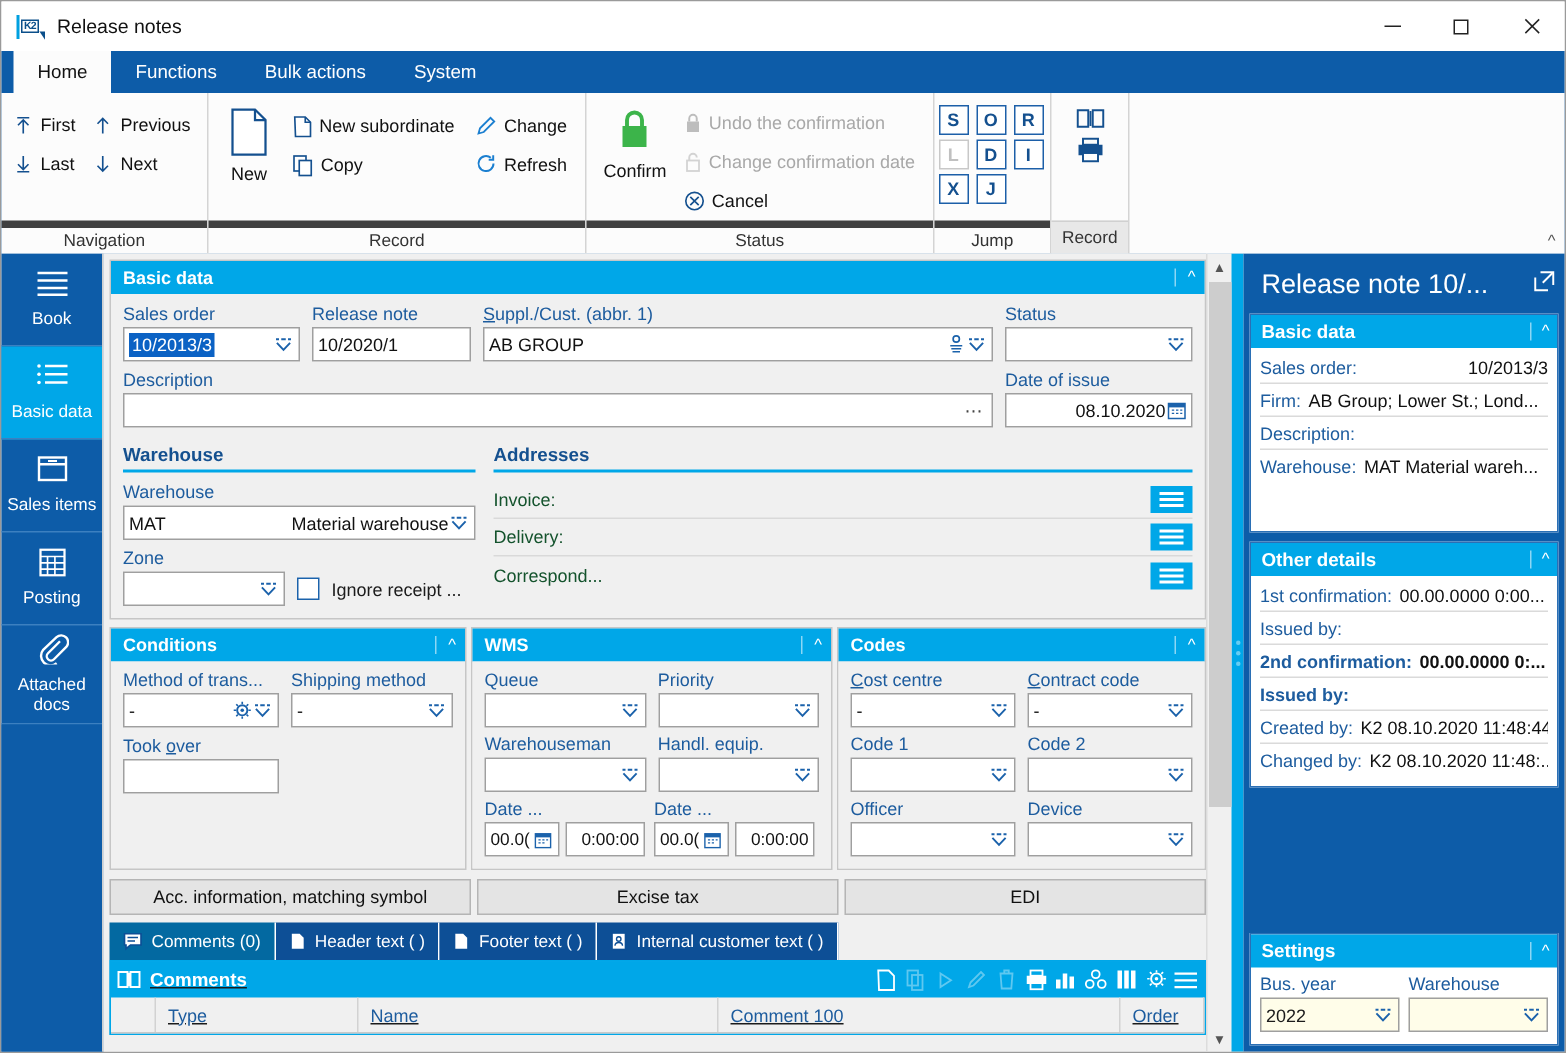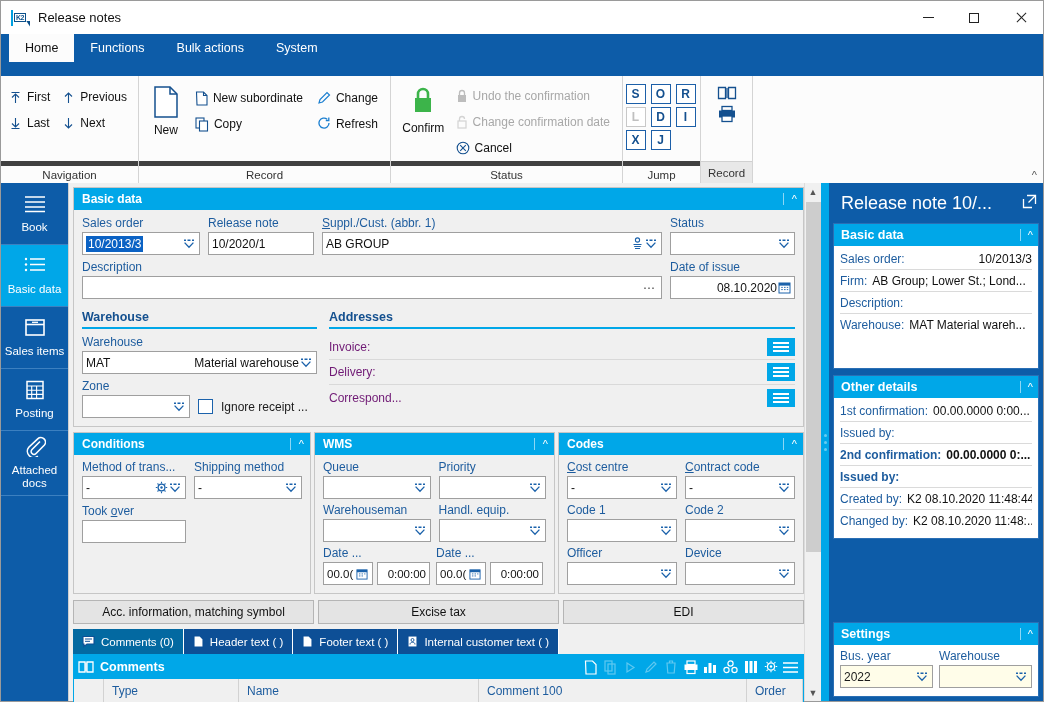--- a/index.html
+++ b/index.html
@@ -34,21 +34,21 @@
   .gl-x { position:relative; width:11px; height:11px; }
   .gl-x::before,.gl-x::after { content:""; position:absolute; left:0; top:5px; width:13px; height:1px; background:#222; }
   .gl-x::before { transform:rotate(45deg); } .gl-x::after { transform:rotate(-45deg); }
 
   
   .ribbon-wrap { background:#0d5ca8; flex:0 0 125px; display:flex; flex-direction:column; }
   .rb-tabs { height:28px; display:flex; align-items:flex-end; padding-left:8px; }
   .rb-tab { height:28px; padding:0 16px; display:flex; align-items:center; color:#fff;
             font-size:12.5px; }
   .rb-tab.active { background:#fcfcfc; color:#111; }
-  .rb-body { flex:1; background:#fcfcfc; display:flex; position:relative;margin-top:14px; }
+  .rb-body { flex:1; background:#fcfcfc; display:flex; position:relative; }
   .rb-group { display:flex; flex-direction:column; border-right:1px solid #d4d4d4; position:relative; }
   .rb-group:last-child { border-right:none; }
   .rb-gcontent { flex:1; display:flex; align-items:flex-start; padding:5px 6px 0 6px; }
   .rb-glabel { height:22px; display:flex; align-items:center; justify-content:center;
                font-size:11.5px; color:#333; border-top:5px solid #404040; }
   .rb-col { display:flex; flex-direction:column; justify-content:flex-start; }
   .rb-small { display:flex; align-items:center; height:26px; padding:0 6px 0 2px;
               font-size:12px; color:#111; white-space:nowrap; }
   .rb-small.disabled { color:#a8a8a8; }
   .rb-small .lbl { margin-left:5px; }
@@ -103,40 +103,40 @@
   .dd svg{display:block;}
   .ell { color:#444; font-size:12px; letter-spacing:1px; padding-right:2px;}
 
   .row { display:flex; gap:8px; }
   .grow { flex:1; min-width:0; }
 
   
   .sub-h { font-size:12.5px; font-weight:bold; color:#14508f; padding-bottom:3px;
            border-bottom:2px solid #00a7e8; margin-bottom:6px; }
   .addr-row { display:flex; align-items:center; border-bottom:1px solid #d9d9d9; height:25px; }
-  .addr-lbl { flex:1; color:#701a75; font-size:12px; }
+  .addr-lbl { flex:1; color:#14532d; font-size:12px; }
   .addr-btn { width:28px; height:18px; background:#00a7e8; display:flex; flex-direction:column;
               align-items:center; justify-content:center; gap:2px; }
   .addr-btn i { display:block; width:16px; height:2px; background:#fff; }
 
   .chk { width:15px; height:15px; border:1px solid #1b62ab; background:#fff; flex:0 0 15px; }
 
   
   .btnrow { display:flex; gap:4px; margin-top:6px; }
   .gbtn { flex:1; height:24px; background:#e4e4e4; border:1px solid #b5b5b5; font-size:12px;
           color:#111; display:flex; align-items:center; justify-content:center; }
 
   
   .tabstrip { display:flex; margin-top:5px; align-items:flex-end; }
   .tb2 { height:25px; background:#0d4f96; color:#fff; font-size:11.5px; display:flex;
          align-items:center; padding:0 9px; gap:6px; border-right:1px solid #fff; }
   .tb2.active { background:#0369a1; color:#fff; }
 
   
-  .gridpanel { border:1px solid #00a7e8; background:#0ea5e9; }
+  .gridpanel { border:1px solid #00a7e8; background:#0ea5e9;text-decoration:underline; }
   .grid-head { height:24px; background:#00a7e8; display:flex; align-items:center; padding:0 4px;
                color:#fff; font-weight:bold; font-size:12.5px; gap:6px; }
   .grid-tools { margin-left:auto; display:flex; align-items:center; gap:3px; }
   .gt { width:17px; height:17px; display:flex; align-items:center; justify-content:center; }
   .grid-cols { height:24px; display:flex; background:#f0f0f0; border-bottom:1px solid #c9c9c9;
                align-items:flex-start; font-size:12px; color:#1d5c9e; }
   .gc { padding-left:8px; border-right:1px solid #d2d2d2; height:100%; display:flex;
         align-items:center; }
 
   

